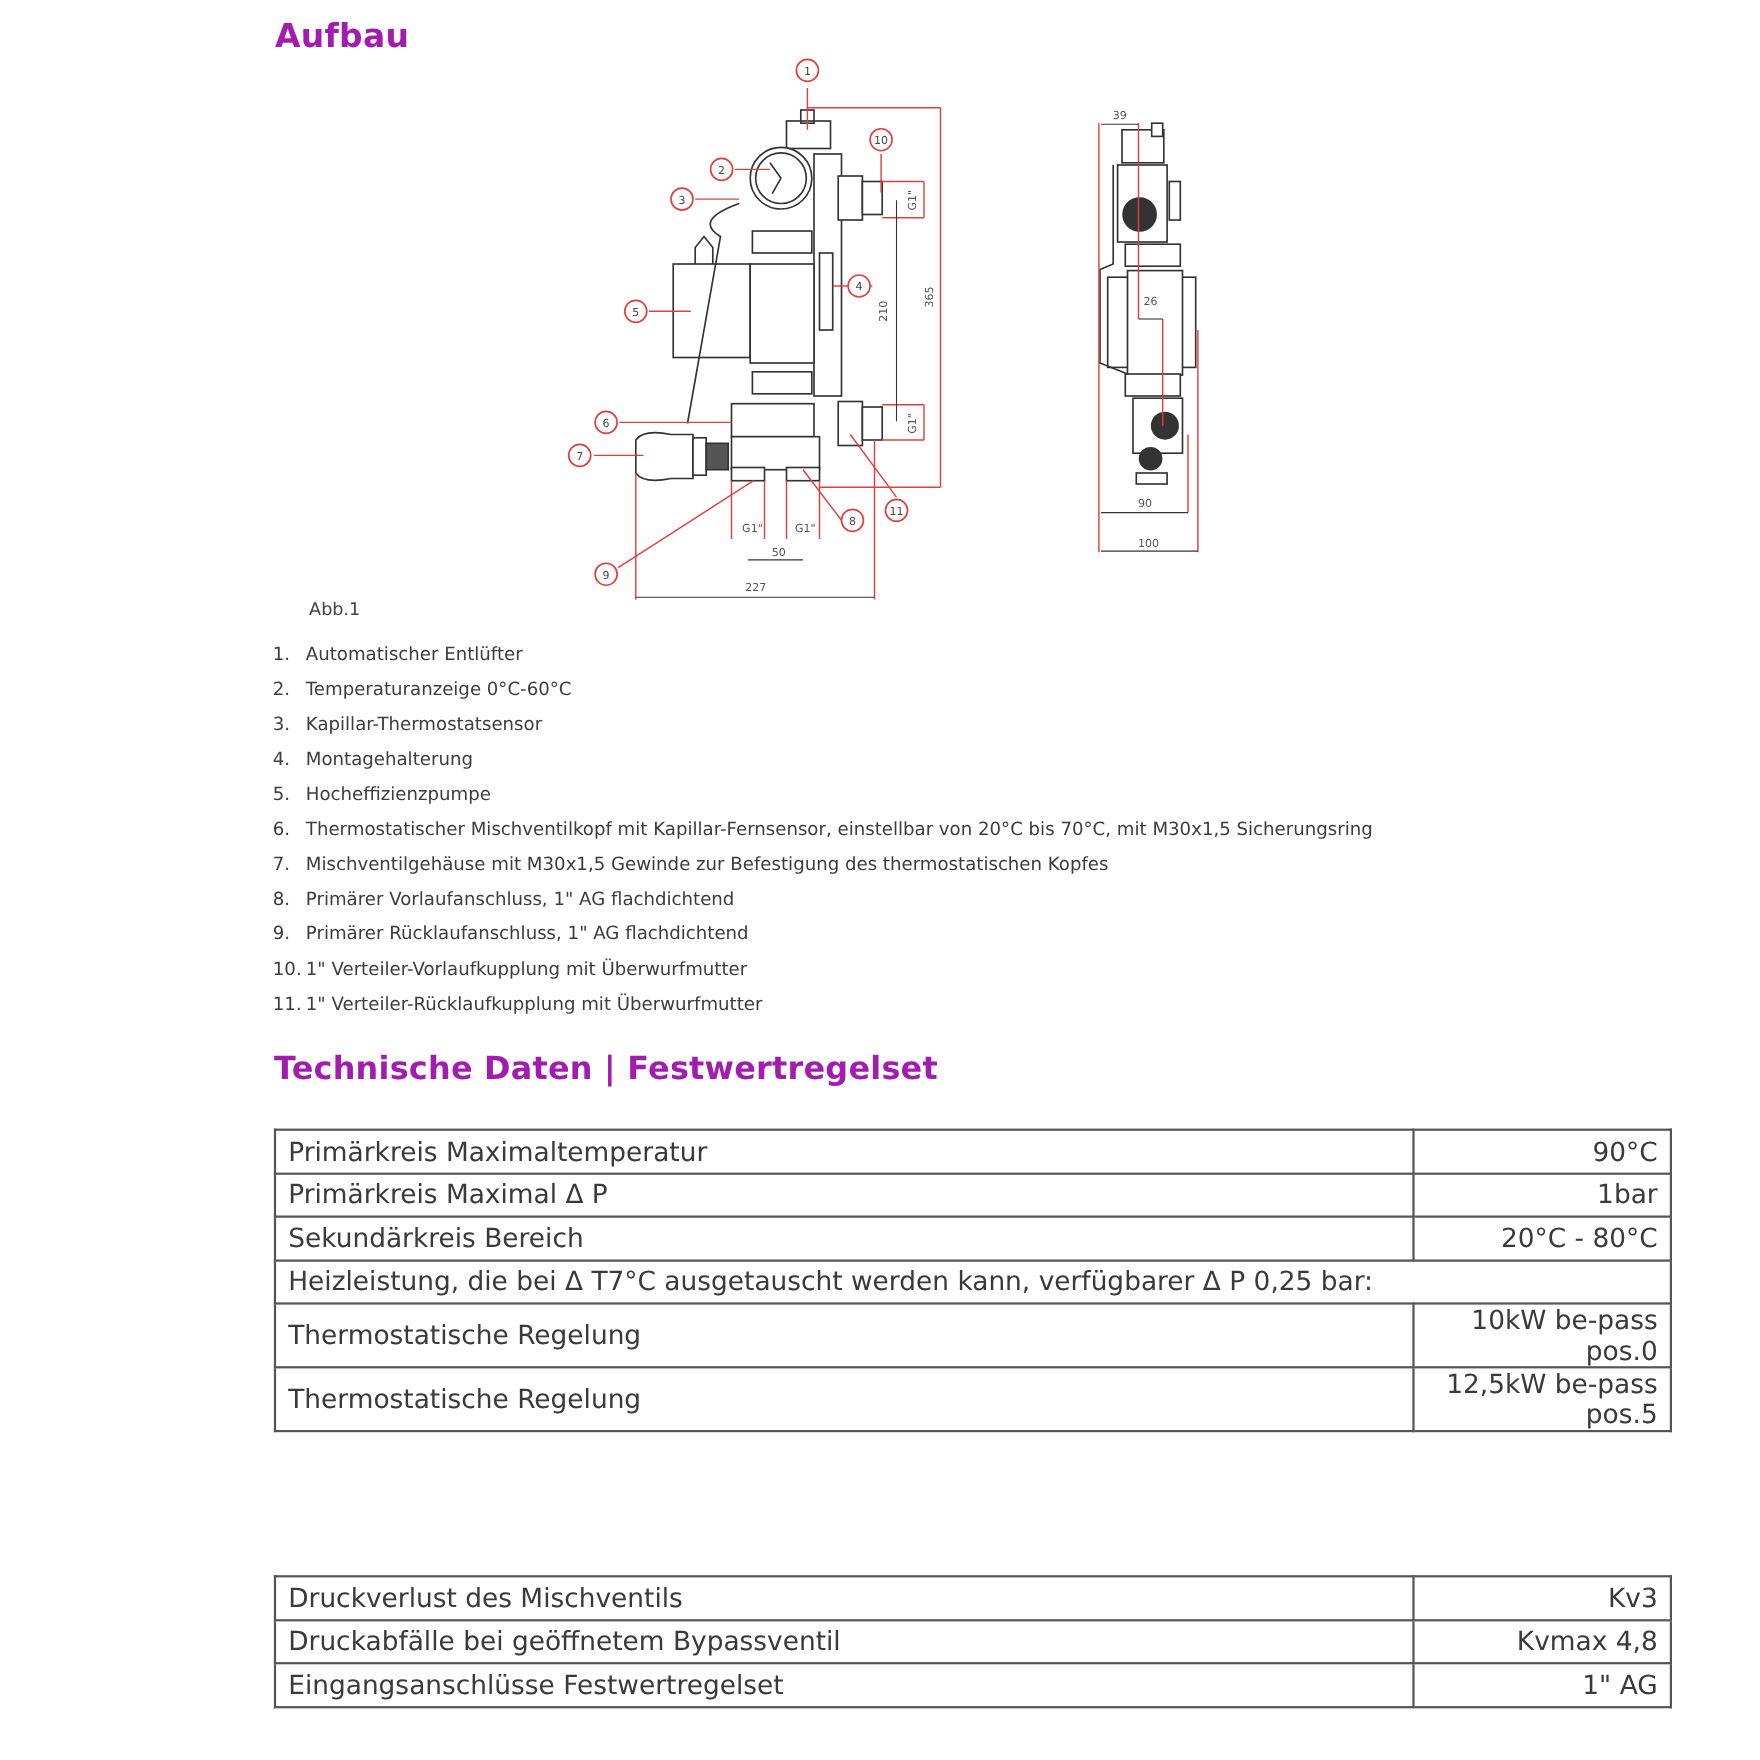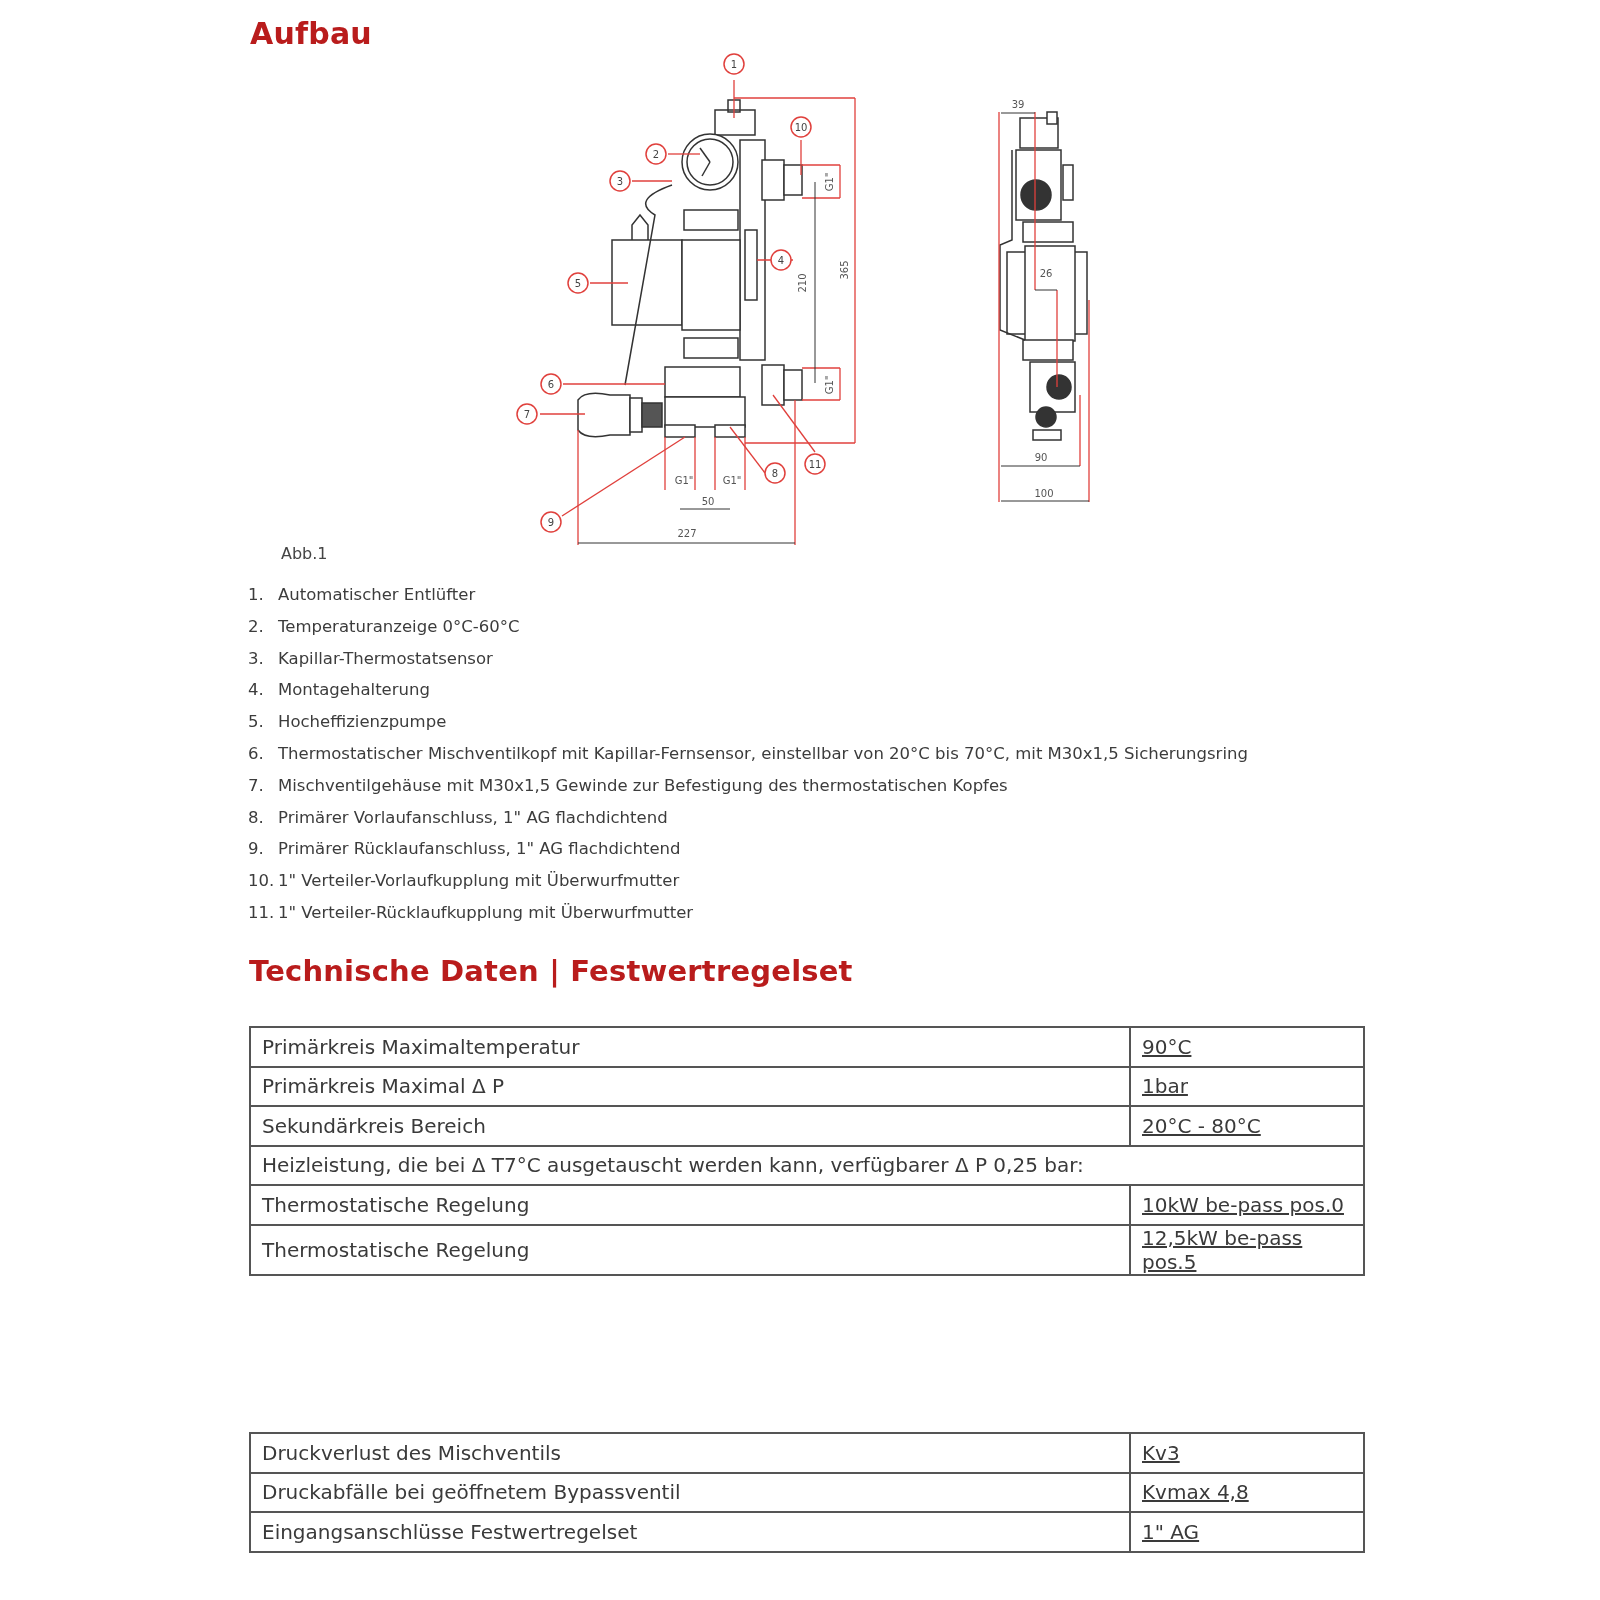--- a/index.html
+++ b/index.html
@@ -1,29 +1,29 @@
 <!DOCTYPE html>
 <html><head>
 <meta charset="utf-8">
 <style>
   html, body { margin: 0; padding: 0; background: #ffffff; }
   body { width: 1600px; height: 1600px; position: relative; overflow: hidden;
          font-family: "DejaVu Sans", "Liberation Sans", sans-serif; color: #3a3a3a; }
-  .h1 { position: absolute; color: #b91c1c; font-weight: bold; font-family: "DejaVu Sans", sans-serif; letter-spacing: 0.2px; }
+  .h1 { position: absolute; color: #a21caf; font-weight: bold; font-family: "DejaVu Sans", sans-serif; letter-spacing: 0.2px; }
   #title-aufbau { left: 250px; top: 16px; font-size: 30px; }
   #title-tech { left: 249px; top: 954px; font-size: 29px; }
   .drawing { position: absolute; left: 500px; top: 50px; width: 620px; height: 500px; }
   .caption { position: absolute; left: 281px; top: 544px; font-size: 16px; color: #444; }
   .parts { position: absolute; left: 248px; top: 585px; margin: 0; padding: 0; list-style: none; }
   .parts li { height: 31.8px; font-size: 16.5px; color: #3c3c3c; display: flex; white-space: nowrap; }
   .parts .num { width: 30px; display: inline-block; }
-  table.spec { position: absolute; left: 249px; border-collapse: collapse; width: 1116px;
-               font-size: 20px; color: #3a3a3a; }
+  table.spec { position: absolute; left: 249px; border-collapse: collapse; width: 1271px;
+               font-size: 24px; color: #3a3a3a; }
   table.spec td { border: 2px solid #555; height: 37.5px; padding: 0 11px; }
-  table.spec td.val { width: 210px; text-align: left; text-decoration: underline; }
+  table.spec td.val { width: 210px; text-align: right; }
   #table1 { top: 1026px; }
   #table2 { top: 1432px; }
 </style>
 </head>
 <body>
 
 <div id="title-aufbau" class="h1">Aufbau</div>
 
 <svg class="drawing" viewBox="500 50 620 500" width="620" height="500" xmlns="http://www.w3.org/2000/svg" font-family="DejaVu Sans, sans-serif">
   <g stroke="#333" stroke-width="1.5" fill="none">

